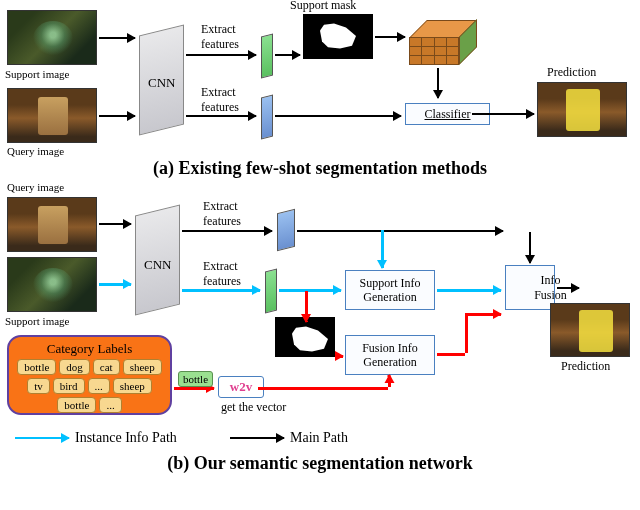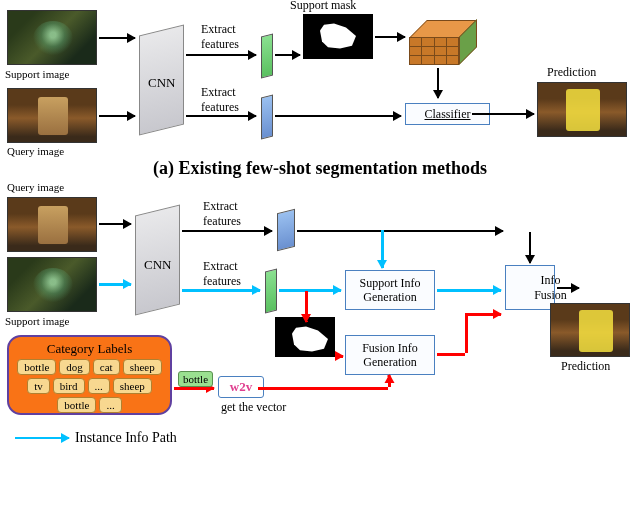--- a/index.html
+++ b/index.html
@@ -186,14 +186,19 @@
   <div class="w2v" style="left:213px; top:201px;">w2v</div>
   <div class="label-txt" style="left:216px; top:225px; font-size:12px;">get the vector</div>
   <div class="arrow red noh" style="left:253px; top:212px; width:130px;"></div>
   <div class="arrow-v red noh" style="left:383px; top:202px; height:10px;"></div>
   <div class="arrow-v red" style="left:383px; top:200px; height:2px; transform:rotate(180deg);"></div>
 
   <div class="legend" style="left:10px; top:255px;">
     <div class="legend-line ll-blue"></div>
     <span>Instance Info Path</span>
   </div>
-
+  <div class="legend" style="left:225px; top:255px;">
+    <div class="legend-line ll-black"></div>
+    <span>Main Path</span>
+  </div>
+
+  <div class="caption" style="top:278px;">(b) Our semantic segmentation network</div>
 </div>
 
 </body></html>

